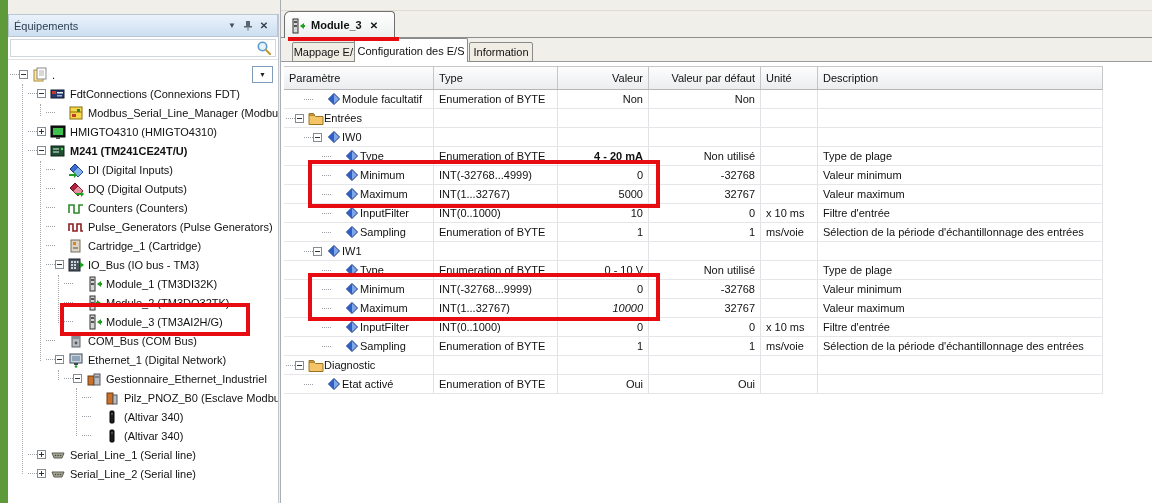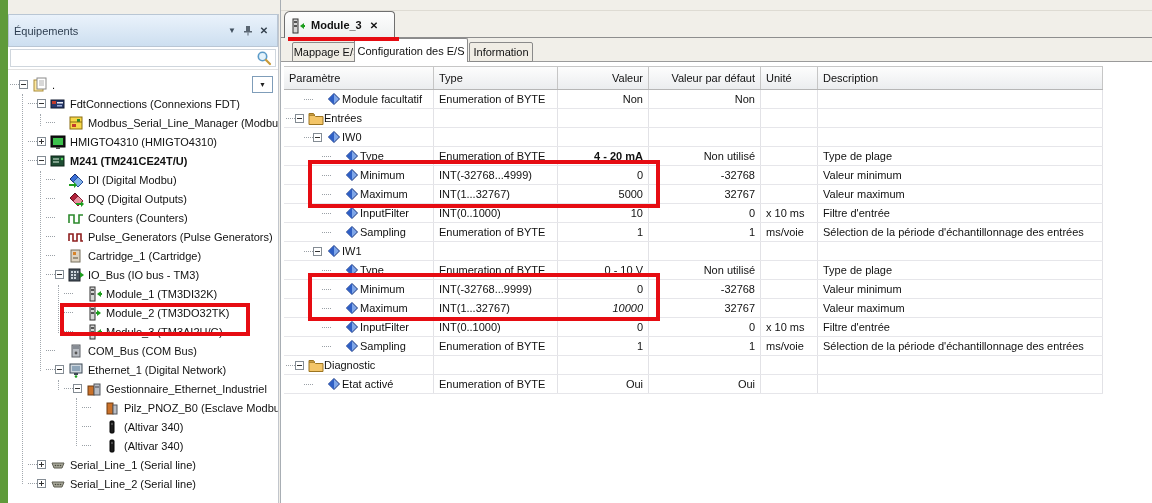--- a/index.html
+++ b/index.html
@@ -6,21 +6,21 @@
   html,body { width:1152px; height:503px; overflow:hidden; }
   body { font-family:"Liberation Sans", sans-serif; font-size:11px; color:#111;
          background:#f1efe9; position:relative; }
 
   
   .green-strip { position:absolute; left:0; top:0; width:8px; height:503px; background:#5f9a3a; }
 
   
   .panel { position:absolute; left:8px; top:14px; width:271px; height:489px; background:#fff;
            border-right:1px solid #c2c6cc; }
-  .panel-header { height:33px; background:linear-gradient(#eaf2fb,#cddff0);
+  .panel-header { height:23px; background:linear-gradient(#eaf2fb,#cddff0);
                   border:1px solid #b9c6d4; display:flex; align-items:center; padding:0 5px;
                   color:#2e3e50; }
   .panel-title { flex:1; font-size:11px; }
   .ph-btn { width:16px; height:14px; display:flex; align-items:center; justify-content:center;
             color:#41505f; font-size:8px; cursor:default; }
   .ph-btn.x { font-size:10px; font-weight:bold; color:#33404d; }
   .pin-svg { display:block; }
   .search-row { height:23px; background:#fff; border-bottom:1px solid #e2e2e2; position:relative; }
   .search-input { position:absolute; left:2px; top:2px; right:2px; bottom:2px; border:1px solid #cfd6dd;
                   background:#fff; font:11px "Liberation Sans",sans-serif; padding:0 22px 0 4px; }
@@ -196,21 +196,21 @@
           <span class="spacer" style="width: 38px;"></span>
           <span class="stub"></span>
           <span class="expander-slot"></span>
           <span class="icon16">
             <svg width="16" height="16" viewBox="0 0 16 16">
               <polygon points="7,2 12,7 7,12 2,7" fill="#3a6fd8" stroke="#17306e"></polygon>
               <polygon points="10,5 15,10 10,15 5,10" fill="#7fb2e8" stroke="#2a4f9e"></polygon>
               <polygon points="1,12 6,12 6,10 9,13 6,16 6,14 1,14" fill="#1d9e1d"></polygon>
             </svg>
           </span>
-          <span class="label">DI (Digital Modbu)</span>
+          <span class="label">DI (Digital Inputs)</span>
         </div>
         <div class="tree-row">
           <span class="spacer" style="width: 38px;"></span>
           <span class="stub"></span>
           <span class="expander-slot"></span>
           <span class="icon16">
             <svg width="16" height="16" viewBox="0 0 16 16">
               <polygon points="7,2 12,7 7,12 2,7" fill="#b2223a" stroke="#5e0f1d"></polygon>
               <polygon points="10,5 15,10 10,15 5,10" fill="#e88f9f" stroke="#8e2038"></polygon>
               <polygon points="8,12 13,12 13,10 16,13 13,16 13,14 8,14" fill="#1d9e1d"></polygon>

